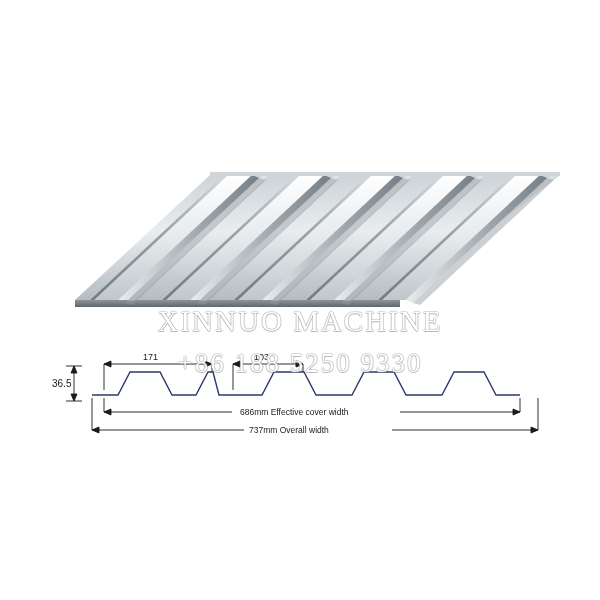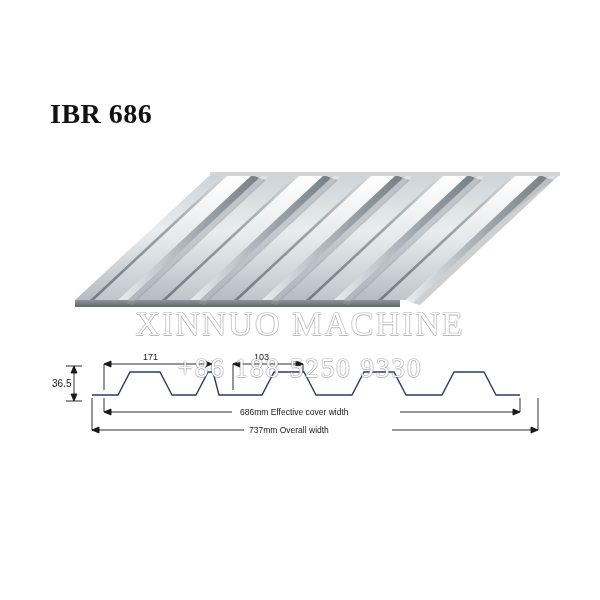--- a/index.html
+++ b/index.html
@@ -39,21 +39,21 @@
   }
   #watermark {
     position: absolute;
     left: 0;
     top: 305px;
     width: 600px;
     text-align: center;
     pointer-events: none;
   }
   #wm-brand {
-    font-size: 34px;
+    font-size: 29px;
     letter-spacing: 2px;
     color: #ffffff;
     font-family: "Liberation Serif", serif;
     text-shadow:
       0 1px 0 rgba(120,120,120,0.55),
       0 -1px 0 rgba(120,120,120,0.30),
       1px 0 0 rgba(120,120,120,0.35),
       -1px 0 0 rgba(120,120,120,0.35);
     opacity: 0.92;
   }
@@ -73,21 +73,20 @@
   .dim-text {
     font-family: "Liberation Sans", sans-serif;
     fill: #1a1a1a;
   }
 </style>
 </head>
 <body>
 
 <div id="stage">
 
-  <div id="title">IBR 686</div>
 
   <svg class="svg-layer" viewBox="0 0 600 600">
     <defs>
       <linearGradient id="gTopFace" x1="0" y1="0" x2="0" y2="1">
         <stop offset="0%" stop-color="#fbfcfc"></stop>
         <stop offset="35%" stop-color="#e3e7e9"></stop>
         <stop offset="70%" stop-color="#c2c9ce"></stop>
         <stop offset="100%" stop-color="#aeb6bc"></stop>
       </linearGradient>
       <linearGradient id="gValley" x1="0" y1="0" x2="0" y2="1">

